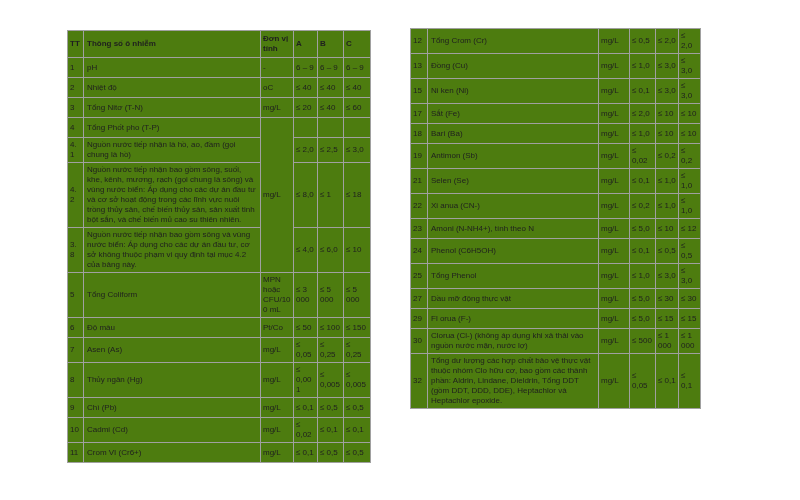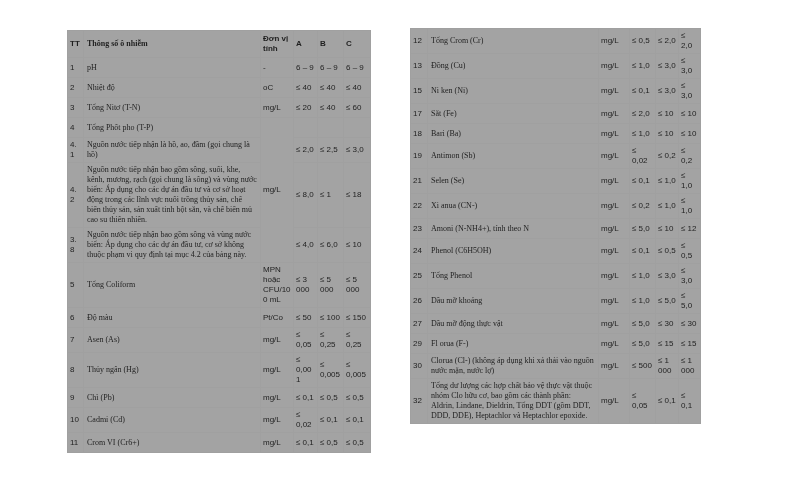--- a/index.html
+++ b/index.html
@@ -14,42 +14,41 @@
   .page {
     position: relative;
     width: 800px;
     height: 500px;
     background: #ffffff;
   }
   table.doc-table {
     position: absolute;
     border-collapse: collapse;
     table-layout: fixed;
-    background: #a3a3a3;
+    background: #4d7c0f;
   }
   #left-table  { left: 67px;  top: 30px; width: 303px; }
   #right-table { left: 410px; top: 28px; width: 290px; }
   .doc-table td, .doc-table th {
     border: 1px solid #a0a0a0;
     font-size: 8px;
     line-height: 10px;
     color: #1f1f1f;
     vertical-align: middle;
     text-align: left;
     padding: 2px 2px;
     overflow: hidden;
     overflow-wrap: break-word;
     font-weight: normal;
   }
   .doc-table th {
     font-weight: bold;
   }
   .doc-table td.col-name, .doc-table th.col-name {
     padding: 2px 3px;
-    font-family: Liberation Serif, serif;
   }
   .doc-table tr { height: 20px; }
   #left-table thead tr { height: 27px; }
 </style>
 </head>
 <body>
 
 <div class="page">
 
   <table class="doc-table" id="left-table">
@@ -276,28 +275,20 @@
         </tr>
         <tr>
           <td class="col-tt">25</td>
           <td class="col-name">Tổng Phenol</td>
           <td class="col-unit">mg/L</td>
           <td class="col-val">≤ 1,0</td>
           <td class="col-val">≤ 3,0</td>
           <td class="col-val">≤ 3,0</td>
         </tr>
         <tr>
-          <td class="col-tt">26</td>
-          <td class="col-name">Dầu mỡ khoáng</td>
-          <td class="col-unit">mg/L</td>
-          <td class="col-val">≤ 1,0</td>
-          <td class="col-val">≤ 5,0</td>
-          <td class="col-val">≤ 5,0</td>
-        </tr>
-        <tr>
           <td class="col-tt">27</td>
           <td class="col-name">Dầu mỡ động thực vật</td>
           <td class="col-unit">mg/L</td>
           <td class="col-val">≤ 5,0</td>
           <td class="col-val">≤ 30</td>
           <td class="col-val">≤ 30</td>
         </tr>
         <tr>
           <td class="col-tt">29</td>
           <td class="col-name">Fl orua (F-)</td>

